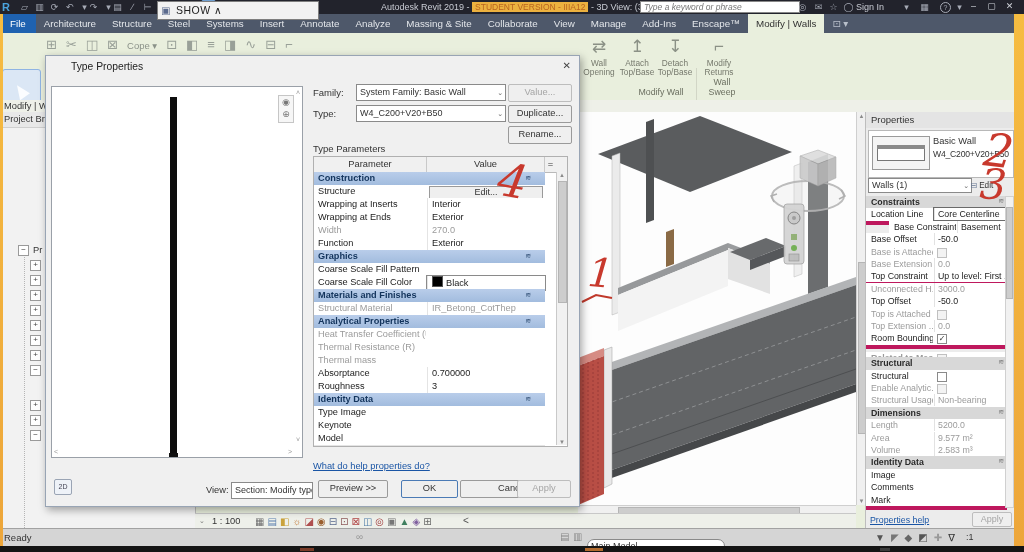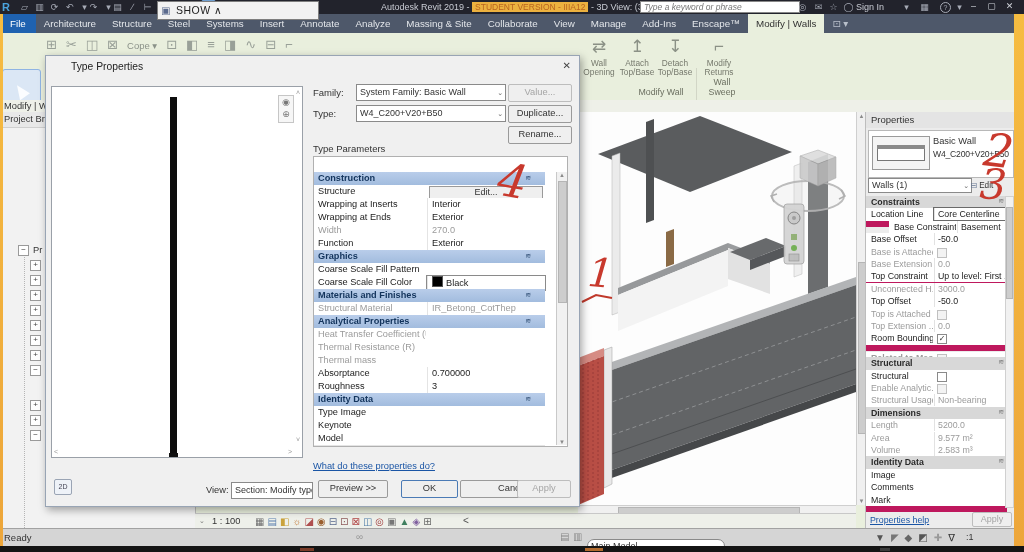--- a/index.html
+++ b/index.html
@@ -64,21 +64,21 @@
   #props .hd{position:absolute;left:0;top:0;width:100%;height:16px;background:#e4e4e4;font-size:9.5px;line-height:16px;padding-left:5px;color:#333;}
   #typebox{position:absolute;left:2px;top:18px;width:144px;height:46px;background:#fff;border:1px solid #b8b8b8;}
   #typeimg{position:absolute;left:3px;top:5px;width:56px;height:32px;border:1px solid #9a9a9a;background:#f4f4f4;}
   #typeimg .wallsec{position:absolute;left:4px;top:8px;right:4px;height:14px;border:1px solid #777;background:#fff;}
   #typeimg .wallcore{position:absolute;left:4px;top:8px;right:4px;height:4px;background:#8a8a8a;}
   #typebox .t1{position:absolute;left:64px;top:5px;font-size:9.3px;color:#333;}
   #typebox .t2{position:absolute;left:64px;top:18px;font-size:8.6px;color:#333;letter-spacing:-0.2px;}
   .combo{background:#fff;border:1px solid #8a8a8a;font-size:9px;line-height:13px;padding:0 3px;color:#333;overflow:hidden;white-space:nowrap;}
   .combo .car{position:absolute;right:2px;top:0;color:#666;font-size:7px;line-height:13px;}
   #edittype{position:absolute;left:104px;top:66px;width:43px;height:15px;font-size:8.2px;line-height:15px;color:#333;}
-  .prow{position:absolute;left:0;width:141px;height:12.4px;background:#fff;border-bottom:6px solid #be185d;}
+  .prow{position:absolute;left:0;width:141px;height:12.4px;background:#fff;border-bottom:4px solid #be185d;}
   .prow .pl{position:absolute;left:5px;top:0;width:62px;font-size:8.8px;line-height:12px;color:#222;white-space:nowrap;overflow:hidden;}
   .prow .pv{position:absolute;left:68px;top:0;right:1px;font-size:8.8px;line-height:12px;color:#222;border-left:1px solid #e2e2e2;padding-left:3px;white-space:nowrap;overflow:hidden;}
   .prow.dis .pl,.prow.dis .pv{color:#9b9b9b;}
   .psec{background:#d8d8d8;border-bottom:1px solid #c4c4c4;}
   .psec .pl{font-weight:bold;color:#2b2b2b;width:120px;}
   .psec .sq{position:absolute;right:3px;top:1px;font-size:7px;color:#777;}
   .chk{position:absolute;left:71px;top:2px;width:8px;height:8px;border:1px solid #8a8a8a;background:#fff;font-size:8px;line-height:8px;text-align:center;color:#333;}
   .chk.dis{border-color:#c0c0c0;background:#f3f3f3;}
   .inputcell{outline:1px solid #6a6a6a;background:#fff;}
   #pscroll{position:absolute;right:1px;top:84px;width:7px;height:310px;background:#f1f1f1;border:1px solid #d0d0d0;}
@@ -456,20 +456,25 @@
     <div class="flabel" style="left:267px;top:52px;">Type:</div>
     <div class="combo fcombo" style="left:310px;top:49px;width:142px;line-height:15px;">
       <span>W4_C200+V20+B50</span><span class="car" style="line-height:15px;">⌄</span>
     </div>
     <div class="btn dbtn" style="left:462px;top:49px;width:62px;">Duplicate...</div>
     <div class="btn dbtn" style="left:462px;top:70px;width:62px;">Rename...</div>
 
     <div class="flabel" style="left:267px;top:87px;">Type Parameters</div>
 
     <div id="tptable">
+      <div id="tphead">
+        <div style="left:0;width:112px;border-right:1px solid #c9c9c9;">Parameter</div>
+        <div style="left:113px;width:117px;border-right:1px solid #c9c9c9;">Value</div>
+        <div style="left:231px;width:11px;">=</div>
+      </div>
       <div id="tp-rows" style="position:absolute;left:0;top:15px;">
           <div class="trow tsec" style="top: 0px;">
             <div class="tl">Construction</div>
             <span class="sq">≋</span>
           </div>
           <div class="trow" style="top: 13px;">
             <div class="tl">Structure</div>
             <div class="editbtn">Edit...</div>
           </div>
           <div class="trow" style="top: 26px;">
@@ -549,21 +554,21 @@
             <div class="tv"></div>
           </div>
         </div>
       <div id="tpscroll">
         <span class="scar" style="top:0;width:10px;">▲</span>
         <div class="thumb" style="left:1px;top:9px;width:7px;height:120px;"></div>
         <span class="scar" style="bottom:0;width:10px;">▼</span>
       </div>
     </div>
 
-    <div id="tplink">What do these properties do?</div>
+    <div id="tplink">What do help properties do?</div>
 
     <div class="btn dbtn" style="left:272px;top:424px;width:68px;">Preview &gt;&gt;</div>
     <div class="btn dbtn" style="left:355px;top:424px;width:55px;border-color:#4a7ab5;">OK</div>
     <div class="btn dbtn" style="left:414px;top:424px;width:53px;padding-left:25px;">Cancel</div>
     <div class="btn dis dbtn" style="left:471px;top:424px;width:52px;">Apply</div>
   </div>
 
   <div class="abs" id="statusbar">
     <span class="abs" style="left:4px;top:3px;font-size:9.5px;color:#333;">Ready</span>
     <span class="abs" style="left:356px;top:2px;color:#9a9a9a;font-size:10px;">∞</span>

